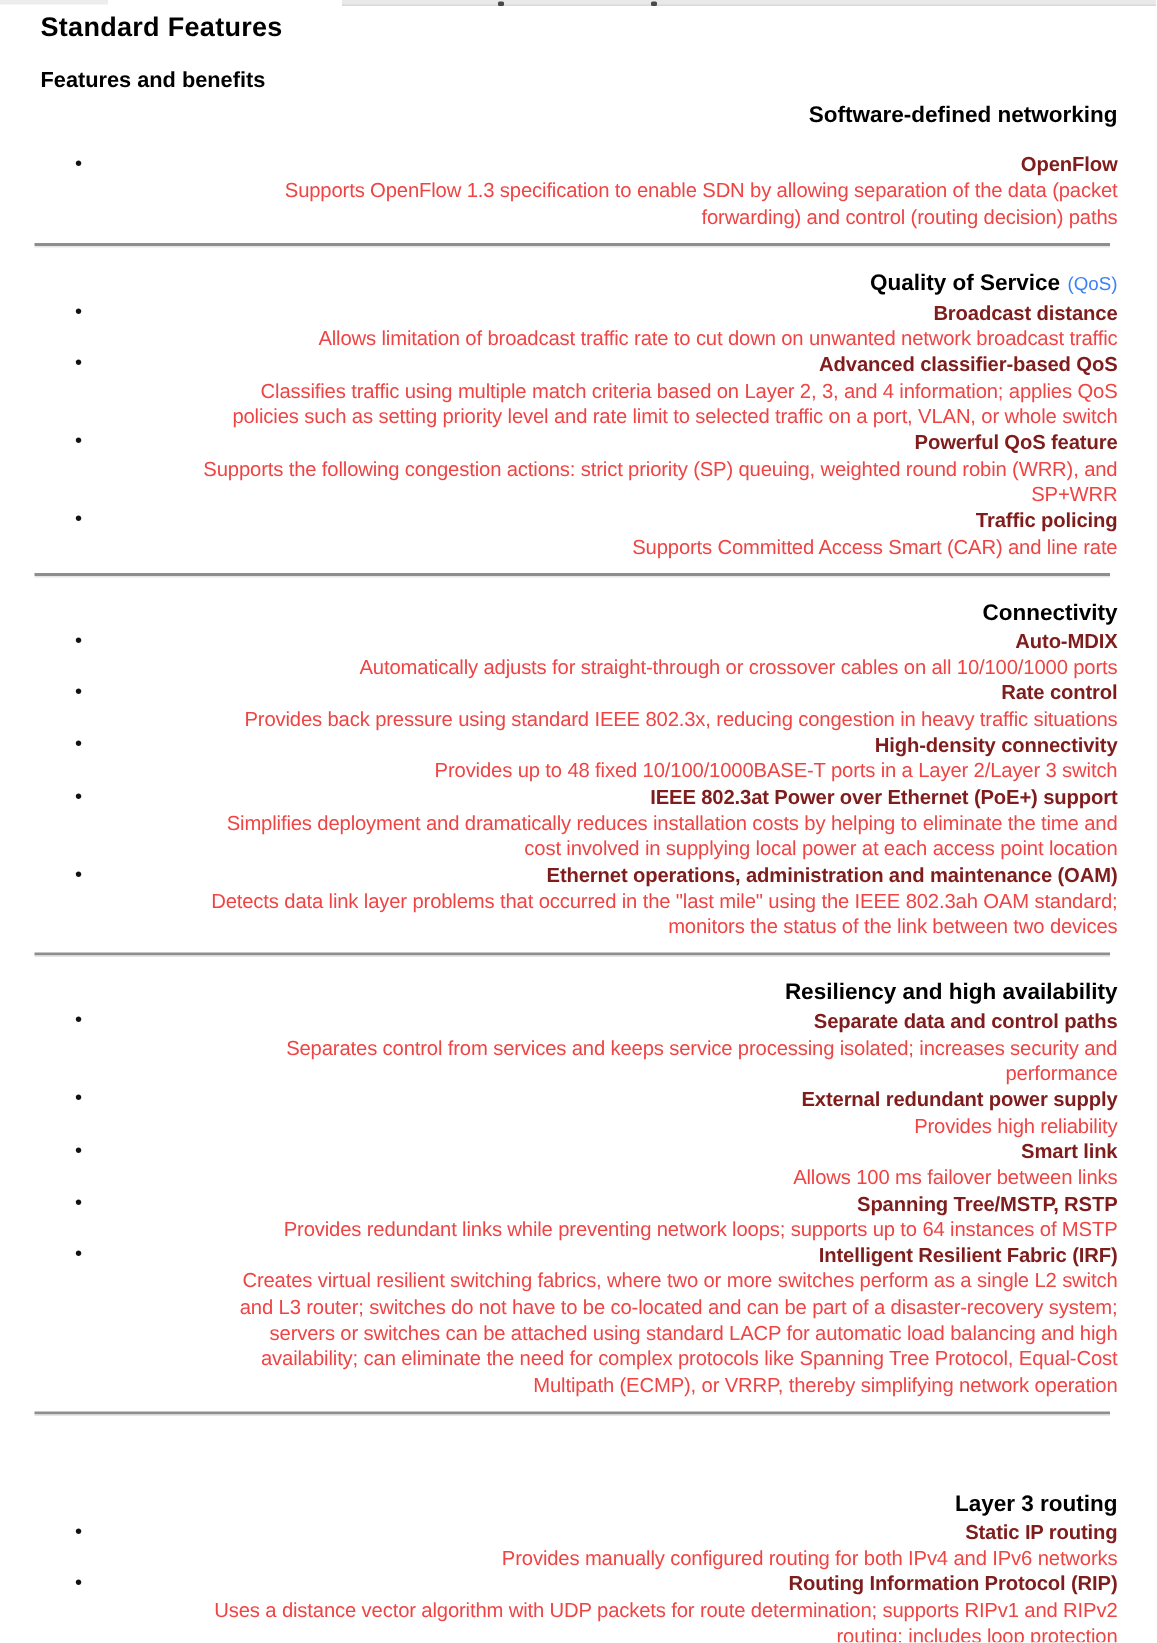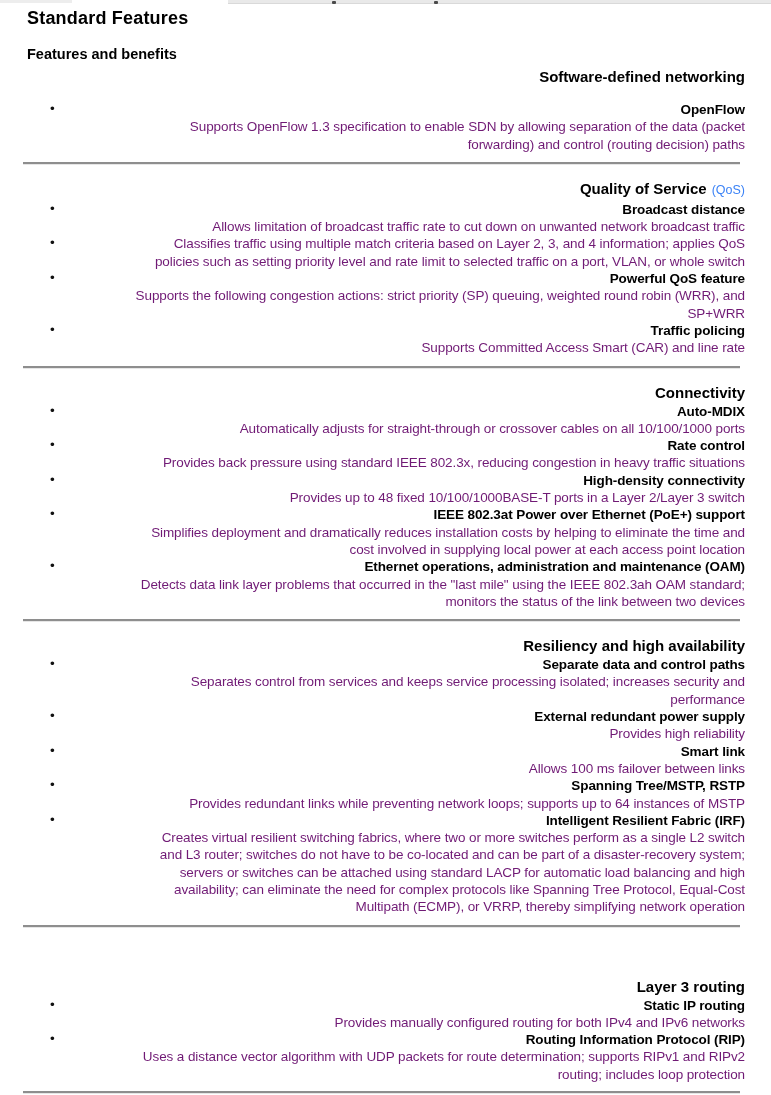--- a/index.html
+++ b/index.html
@@ -26,22 +26,22 @@
 
   section.section { margin-top:15px;text-align:right; }
   #sections section:first-of-type { margin-top:5px; }
   #sections section:first-of-type ul.feature-list { margin-top:16px; }
   #sections section:last-of-type { margin-top:50px; }
 
   ul.feature-list { margin:2px 0 0 0; padding:0 0 0 23px; list-style:none; }
   li.feature-item { position:relative; padding-left:13px;
                     font-size:13.5px; line-height:17.3px; letter-spacing:-0.1px; }
   .bullet { position:absolute; left:0; top:-1px; font-size:13.5px; color:#111; }
-  .term { font-weight:bold; color:#000000; }
-  .desc { white-space:pre-line; color:#701a75; }
+  .term { font-weight:bold; color:#7f1d1d; }
+  .desc { white-space:pre-line; color:#ef4444; }
   .desc.indented { margin-left:12px; }
 
   hr.divider { border:none; height:0; border-top:2px solid #8e8e8e; border-bottom:1px solid #e6e6e6;
                margin:9px 0 0 -4px; width:717px; }
   #sections hr:last-of-type { margin-top:8px; }
 </style>
 </head>
 <body>
 
 <div class="page">
@@ -71,20 +71,21 @@
         <section class="section">
           <h3 class="sec-h"><span>Quality of Service</span><span class="suffix">(QoS)</span></h3>
           <ul class="feature-list">
             <li class="feature-item">
               <span class="bullet">•</span>
               <div class="term">Broadcast distance</div>
               <div class="desc">Allows limitation of broadcast traffic rate to cut down on unwanted network broadcast traffic</div>
             </li>
             <li class="feature-item">
               <span class="bullet">•</span>
+              <div class="term">Advanced classifier-based QoS</div>
               <div class="desc indented">Classifies traffic using multiple match criteria based on Layer 2, 3, and 4 information; applies QoS
 policies such as setting priority level and rate limit to selected traffic on a port, VLAN, or whole switch</div>
             </li>
             <li class="feature-item">
               <span class="bullet">•</span>
               <div class="term">Powerful QoS feature</div>
               <div class="desc">Supports the following congestion actions: strict priority (SP) queuing, weighted round robin (WRR), and
 SP+WRR</div>
             </li>
             <li class="feature-item">

